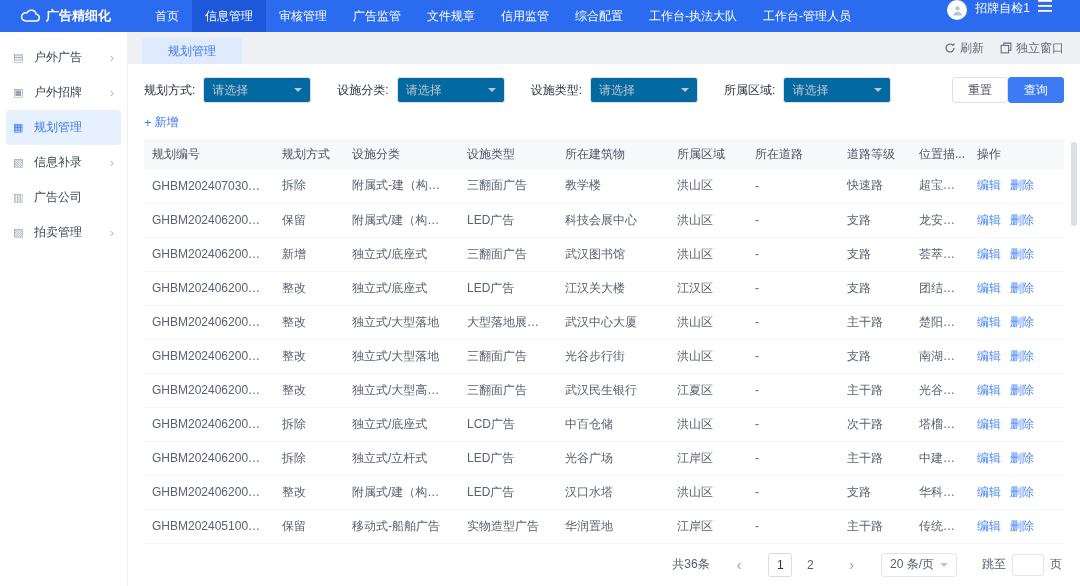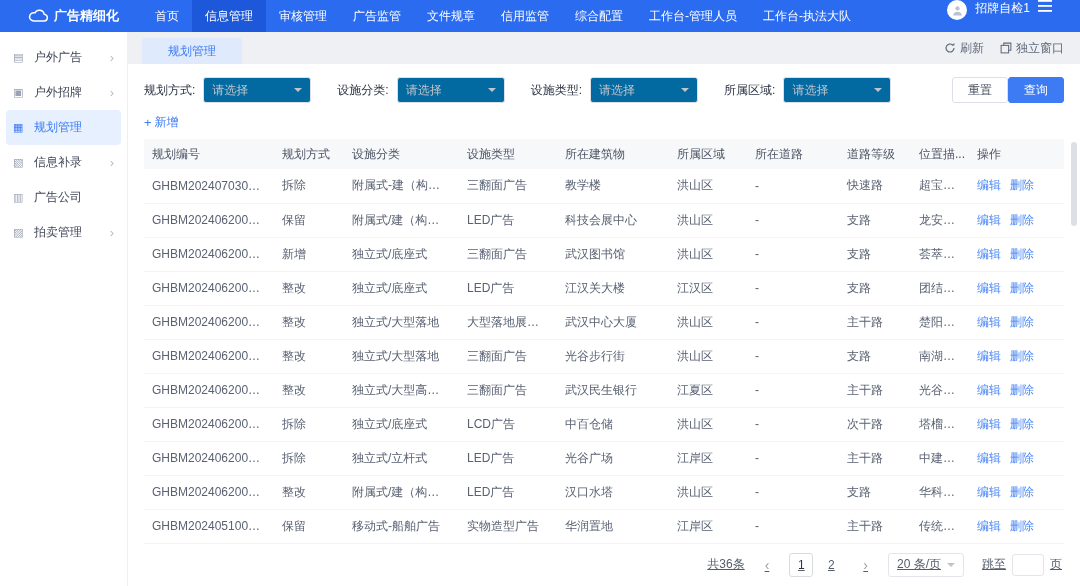--- a/index.html
+++ b/index.html
@@ -3,21 +3,21 @@
 <meta charset="utf-8">
 <style>
   * { box-sizing: border-box; margin: 0; padding: 0; }
   html,body { width:1080px; height:586px; overflow:hidden; }
   body { font-family:"Liberation Sans","DejaVu Sans",sans-serif; background:#eef0f3; font-size:12px; }
 
   .page { width:1080px; height:586px; display:flex; flex-direction:column; overflow:hidden; }
 
   
   .navbar { height:32px; flex:0 0 32px; background:var(--nav-blue,#2a6bf0); display:flex; align-items:stretch; color:#fff; }
-  .brand { display:flex; align-items:center; gap:6px; padding-left:28px; min-width:142px; font-size:13px; font-weight:bold; }
+  .brand { display:flex; align-items:center; gap:6px; padding-left:20px; min-width:142px; font-size:13px; font-weight:bold; }
   .nav-menu { display:flex; align-items:stretch; }
   .nav-item { display:flex; align-items:center; padding:0 13px; font-size:12px; cursor:pointer; white-space:nowrap; }
   .nav-item.active { background:var(--nav-active,#1c58d9); }
   .nav-right { margin-left:auto; display:flex; align-items:flex-start; gap:8px; padding-right:28px; }
   .avatar { width:20px; height:20px; border-radius:50%; background:#fff; display:flex; align-items:center; justify-content:center; cursor:pointer; }
   .username { font-size:12px; }
   .hamburger { display:flex; align-items:center; cursor:pointer; }
 
   
   .bodyrow { flex:1; display:flex; min-height:0; }
@@ -59,21 +59,21 @@
   .data-table th { background:#f7f8fa; color:#4d5565; font-weight:normal; text-align:left; height:30px; padding:0 8px; white-space:nowrap; overflow:hidden; }
   .data-table td { height:34px; padding:0 8px; color:#596172; border-bottom:1px solid #f3f4f6; white-space:nowrap; overflow:hidden; text-overflow:ellipsis; }
   .data-table th:nth-child(1){width:130px} .data-table th:nth-child(2){width:70px}
   .data-table th:nth-child(3){width:115px} .data-table th:nth-child(4){width:98px}
   .data-table th:nth-child(5){width:112px} .data-table th:nth-child(6){width:78px}
   .data-table th:nth-child(7){width:92px}  .data-table th:nth-child(8){width:72px}
   .data-table th:nth-child(9){width:58px}
   .cell-link { color:var(--link,#4a87f6); cursor:pointer; }
   .cell-actions .link { color:var(--link,#4a87f6); cursor:pointer; margin-right:9px;margin-top:28px; }
 
-  .pagination { margin-top:auto; display:flex; align-items:center; justify-content:flex-end; gap:18px; padding:9px 18px 11px; color:#555d6b;text-decoration:underline; }
+  .pagination { margin-top:auto; display:flex; align-items:center; justify-content:flex-end; gap:25px; padding:9px 18px 11px; color:#555d6b; }
   .page-arrow { color:#98a0ac; cursor:pointer; font-size:14px; padding:0 2px; }
   .pages { display:inline-flex; gap:6px; }
   .page-num { min-width:24px; height:24px; display:inline-flex; align-items:center; justify-content:center; cursor:pointer; color:#555d6b; border-radius:3px; }
   .page-num.active { border:1px solid #d8dbe0; background:#fff; color:#2e3442; }
   .page-size { height:24px; border:1px solid #e2e5ea; border-radius:3px; padding:0 8px; display:inline-flex; align-items:center; gap:6px; cursor:pointer; background:#fff; }
   .jump { display:inline-flex; align-items:center; gap:6px; }
   .jump-input { width:32px; height:22px; border:1px solid #e2e5ea; border-radius:3px; outline:none; font-size:12px; text-align:center; }
 
   .scrollbar { position:absolute; right:3px; top:78px; bottom:42px; width:6px; }
   .scrollbar .thumb { width:6px; height:84px; background:#dcdfe4; border-radius:3px; }
@@ -93,22 +93,22 @@
       <span>广告精细化</span>
     </div>
     <nav class="nav-menu">
         <div class="nav-item">首页</div>
         <div class="nav-item active">信息管理</div>
         <div class="nav-item">审核管理</div>
         <div class="nav-item">广告监管</div>
         <div class="nav-item">文件规章</div>
         <div class="nav-item">信用监管</div>
         <div class="nav-item">综合配置</div>
+        <div class="nav-item">工作台-执法大队</div>
         <div class="nav-item">工作台-管理人员</div>
-        <div class="nav-item">工作台-执法大队</div>
       </nav>
     <div class="nav-right">
       <span class="avatar">
         <svg width="13" height="13" viewBox="0 0 16 16">
             <circle cx="8" cy="5.4" r="2.6" fill="#b9c2d0"></circle>
             <path d="M2.6 14a5.5 5.5 0 0 1 10.8 0z" fill="#b9c2d0"></path>
           </svg>
       </span>
       <span class="username">招牌自检1</span>
       <span class="hamburger">

